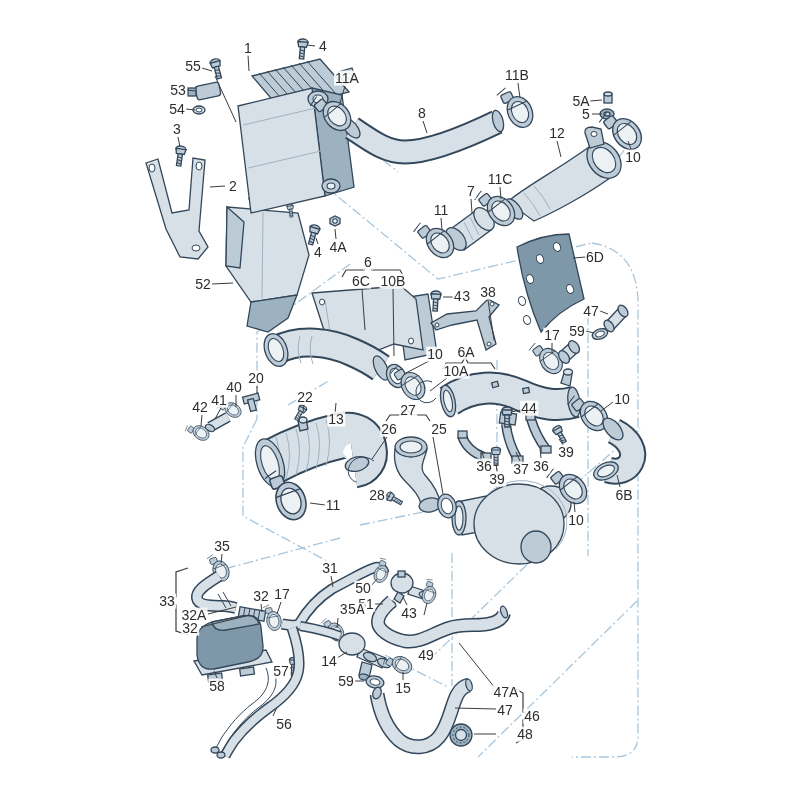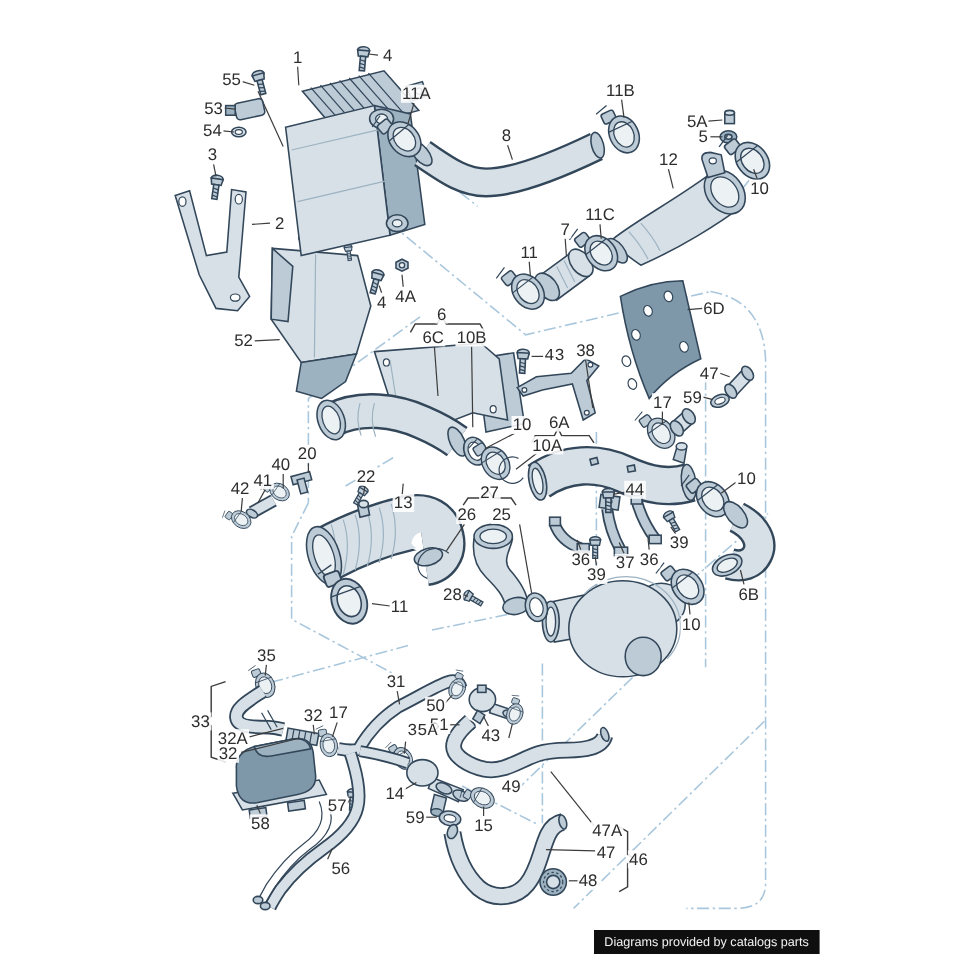--- a/index.html
+++ b/index.html
@@ -512,21 +512,21 @@
       <div class="lbl" style="left: 466px; top: 352px;">6A</div>
       <div class="lbl" style="left: 456px; top: 371px;">10A</div>
       <div class="lbl" style="left: 256px; top: 378px;">20</div>
       <div class="lbl" style="left: 234px; top: 387px;">40</div>
       <div class="lbl" style="left: 219px; top: 400px;">41</div>
       <div class="lbl" style="left: 200px; top: 407px;">42</div>
       <div class="lbl" style="left: 305px; top: 397px;">22</div>
       <div class="lbl" style="left: 336px; top: 395px; margin-top: 24px;">13</div>
       <div class="lbl" style="left: 408px; top: 410px;">27</div>
       <div class="lbl" style="left: 389px; top: 429px;">26</div>
-      <div class="lbl" style="left: 418px; top: 429px;">25</div>
+      <div class="lbl" style="left: 439px; top: 429px;">25</div>
       <div class="lbl" style="left: 377px; top: 495px;">28</div>
       <div class="lbl" style="left: 333px; top: 505px;">11</div>
       <div class="lbl" style="left: 484px; top: 466px;">36</div>
       <div class="lbl" style="left: 521px; top: 469px;">37</div>
       <div class="lbl" style="left: 541px; top: 466px;">36</div>
       <div class="lbl" style="left: 497px; top: 479px;">39</div>
       <div class="lbl" style="left: 566px; top: 452px;">39</div>
       <div class="lbl" style="left: 529px; top: 408px;">44</div>
       <div class="lbl" style="left: 622px; top: 399px;">10</div>
       <div class="lbl" style="left: 624px; top: 495px;">6B</div>
@@ -545,19 +545,16 @@
       <div class="lbl" style="left: 426px; top: 623px; margin-top: 32px;">49</div>
       <div class="lbl" style="left: 329px; top: 661px;">14</div>
       <div class="lbl" style="left: 346px; top: 681px;">59</div>
       <div class="lbl" style="left: 403px; top: 688px;">15</div>
       <div class="lbl" style="left: 281px; top: 671px;">57</div>
       <div class="lbl" style="left: 217px; top: 686px; text-align: center;">58</div>
       <div class="lbl" style="left: 284px; top: 724px;">56</div>
       <div class="lbl" style="left: 506px; top: 692px;">47A</div>
       <div class="lbl" style="left: 505px; top: 710px;">47</div>
       <div class="lbl" style="left: 532px; top: 716px;">46</div>
-      <div class="lbl" style="left: 490px; top: 734px; text-align: right;">48</div>
+      <div class="lbl" style="left: 525px; top: 734px; text-align: right;">48</div>
     </div>
 
-  <div id="footer-credit">
-    <span>Diagrams provided by catalogs parts</span>
-  </div>
 </div>
 
 </body></html>

